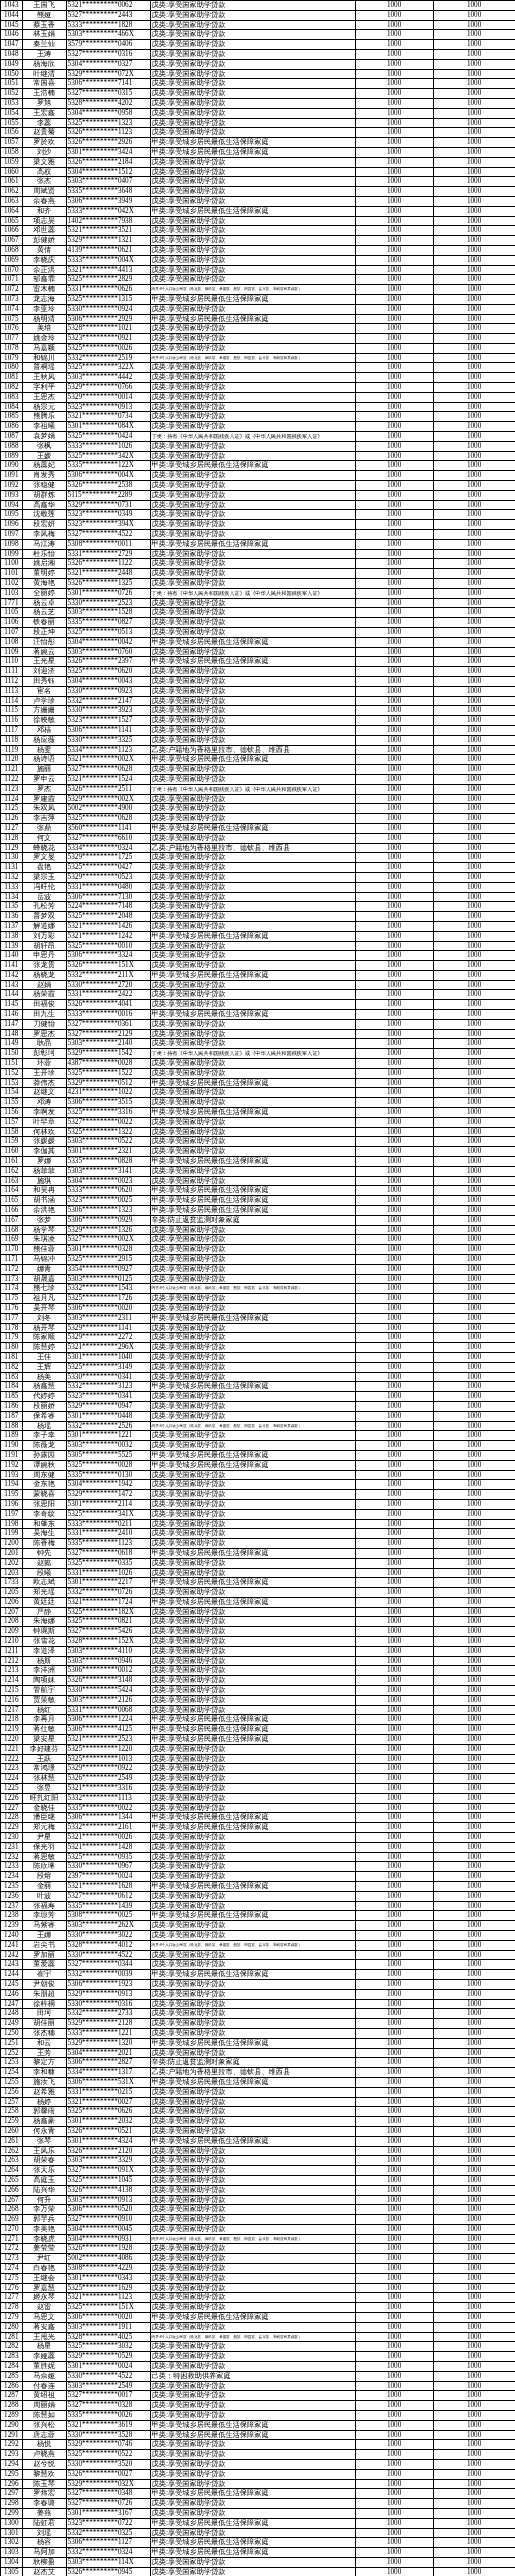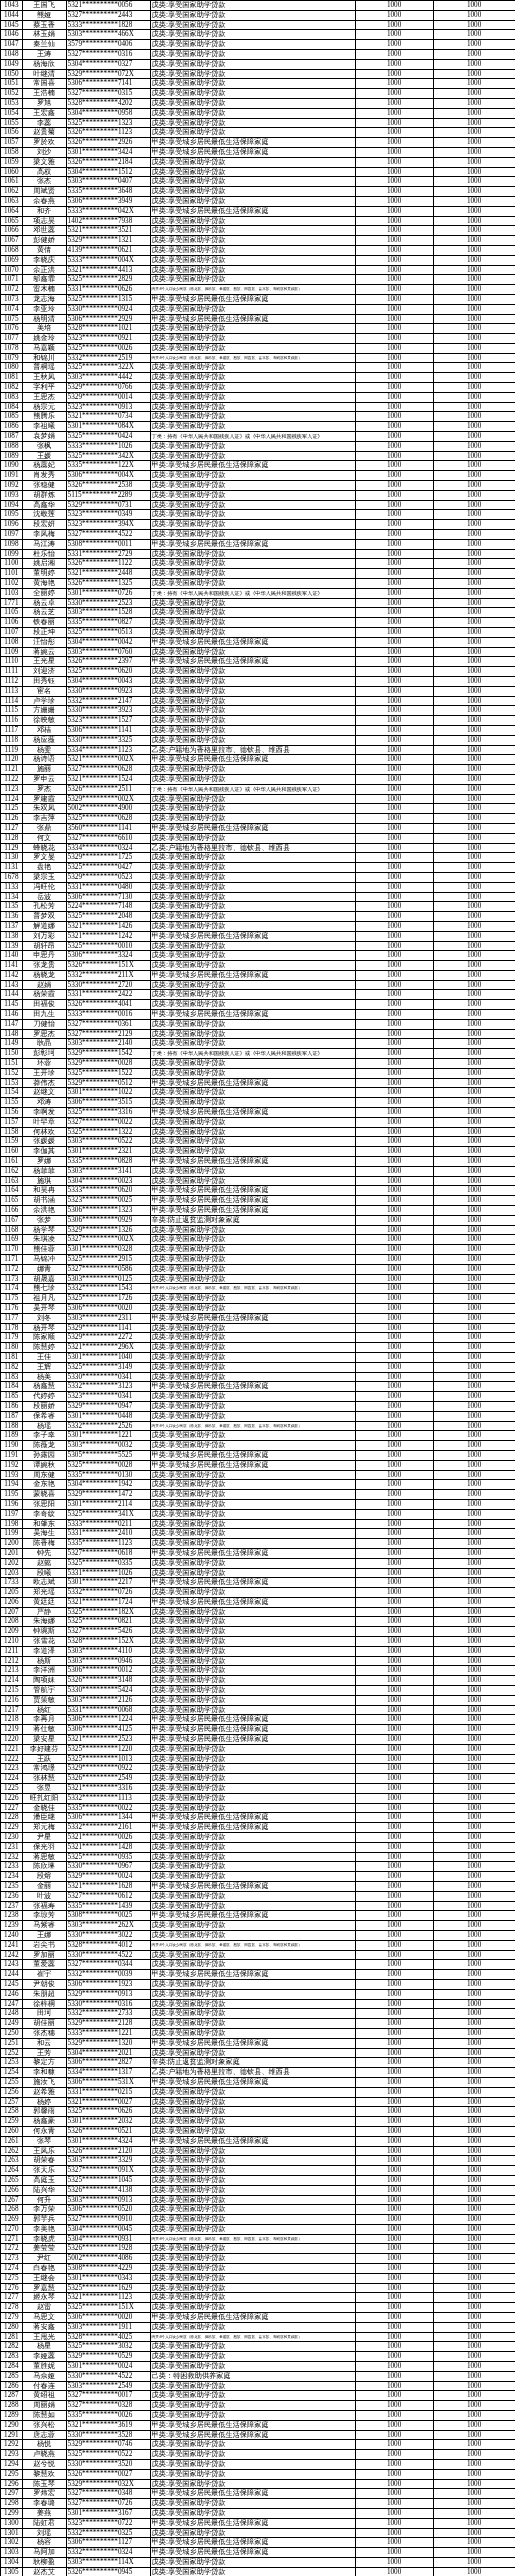--- a/index.html
+++ b/index.html
@@ -39,21 +39,21 @@
       <col style="width:44px">
       <col style="width:84px">
       <col style="width:205px">
       <col style="width:78px">
       <col style="width:82px">
     </colgroup>
     <tbody>
         <tr>
           <td class="col-no">1043</td>
           <td class="col-name">王国飞</td>
-          <td class="col-id">5321**********0056</td>
+          <td class="col-id">5321**********0062</td>
           <td class="col-cat">戊类:享受国家助学贷款</td>
           <td class="col-amt">1000</td>
           <td class="col-amt">1000</td>
         </tr>
         <tr>
           <td class="col-no">1044</td>
           <td class="col-name">熊娅</td>
           <td class="col-id">5327**********2443</td>
           <td class="col-cat">戊类:享受国家助学贷款</td>
           <td class="col-amt">1000</td>
@@ -749,21 +749,21 @@
         </tr>
         <tr>
           <td class="col-no">1131</td>
           <td class="col-name">盘艳</td>
           <td class="col-id">5325**********0427</td>
           <td class="col-cat">戊类:享受国家助学贷款</td>
           <td class="col-amt">1000</td>
           <td class="col-amt">1000</td>
         </tr>
         <tr>
-          <td class="col-no">1678</td>
+          <td class="col-no">1132</td>
           <td class="col-name">梁宗玉</td>
           <td class="col-id">5329**********0523</td>
           <td class="col-cat">戊类:享受国家助学贷款</td>
           <td class="col-amt">1000</td>
           <td class="col-amt">1000</td>
         </tr>
         <tr>
           <td class="col-no">1133</td>
           <td class="col-name">冯旺伦</td>
           <td class="col-id">5331**********0480</td>
@@ -903,21 +903,21 @@
           <td class="col-no">1150</td>
           <td class="col-name">彭彰珂</td>
           <td class="col-id">5329**********1542</td>
           <td class="col-cat cat-sm">丁类：持有《中华人民共和国残疾人证》或《中华人民共和国残疾军人证》</td>
           <td class="col-amt">1000</td>
           <td class="col-amt">1000</td>
         </tr>
         <tr>
           <td class="col-no">1151</td>
           <td class="col-name">环蓉</td>
-          <td class="col-id">5329**********0028</td>
+          <td class="col-id">4387**********0028</td>
           <td class="col-cat">戊类:享受国家助学贷款</td>
           <td class="col-amt">1000</td>
           <td class="col-amt">1000</td>
         </tr>
         <tr>
           <td class="col-no">1152</td>
           <td class="col-name">王开珍</td>
           <td class="col-id">5325**********1522</td>
           <td class="col-cat">戊类:享受国家助学贷款</td>
           <td class="col-amt">1000</td>
@@ -927,21 +927,21 @@
           <td class="col-no">1153</td>
           <td class="col-name">莽伟杰</td>
           <td class="col-id">5329**********0512</td>
           <td class="col-cat">甲类:享受城乡居民最低生活保障家庭</td>
           <td class="col-amt">1000</td>
           <td class="col-amt">1000</td>
         </tr>
         <tr>
           <td class="col-no">1154</td>
           <td class="col-name">赵继文</td>
-          <td class="col-id">5301**********1022</td>
+          <td class="col-id">4231**********1022</td>
           <td class="col-cat">戊类:享受国家助学贷款</td>
           <td class="col-amt">1000</td>
           <td class="col-amt">1000</td>
         </tr>
         <tr>
           <td class="col-no">1155</td>
           <td class="col-name">邓涛</td>
           <td class="col-id">5306**********3515</td>
           <td class="col-cat">戊类:享受国家助学贷款</td>
           <td class="col-amt">1000</td>
@@ -1071,21 +1071,21 @@
           <td class="col-no">1171</td>
           <td class="col-name">马锦冲</td>
           <td class="col-id">5325**********2915</td>
           <td class="col-cat">戊类:享受国家助学贷款</td>
           <td class="col-amt">1000</td>
           <td class="col-amt">1000</td>
         </tr>
         <tr>
           <td class="col-no">1172</td>
           <td class="col-name">娜青</td>
-          <td class="col-id">5327**********0586</td>
+          <td class="col-id">3354**********0927</td>
           <td class="col-cat">戊类:享受国家助学贷款</td>
           <td class="col-amt">1000</td>
           <td class="col-amt">1000</td>
         </tr>
         <tr>
           <td class="col-no">1173</td>
           <td class="col-name">胡晟嘉</td>
           <td class="col-id">5303**********0125</td>
           <td class="col-cat">戊类:享受国家助学贷款</td>
           <td class="col-amt">1000</td>
@@ -1567,21 +1567,21 @@
           <td class="col-no">1233</td>
           <td class="col-name">陈欣琳</td>
           <td class="col-id">5330**********0967</td>
           <td class="col-cat">戊类:享受国家助学贷款</td>
           <td class="col-amt">1000</td>
           <td class="col-amt">1000</td>
         </tr>
         <tr>
           <td class="col-no">1234</td>
           <td class="col-name">段熔</td>
-          <td class="col-id">5329**********0024</td>
+          <td class="col-id">2397**********0024</td>
           <td class="col-cat">戊类:享受国家助学贷款</td>
           <td class="col-amt">1000</td>
           <td class="col-amt">1000</td>
         </tr>
         <tr>
           <td class="col-no">1235</td>
           <td class="col-name">金丽</td>
           <td class="col-id">5321**********1628</td>
           <td class="col-cat">甲类:享受城乡居民最低生活保障家庭</td>
           <td class="col-amt">1000</td>

